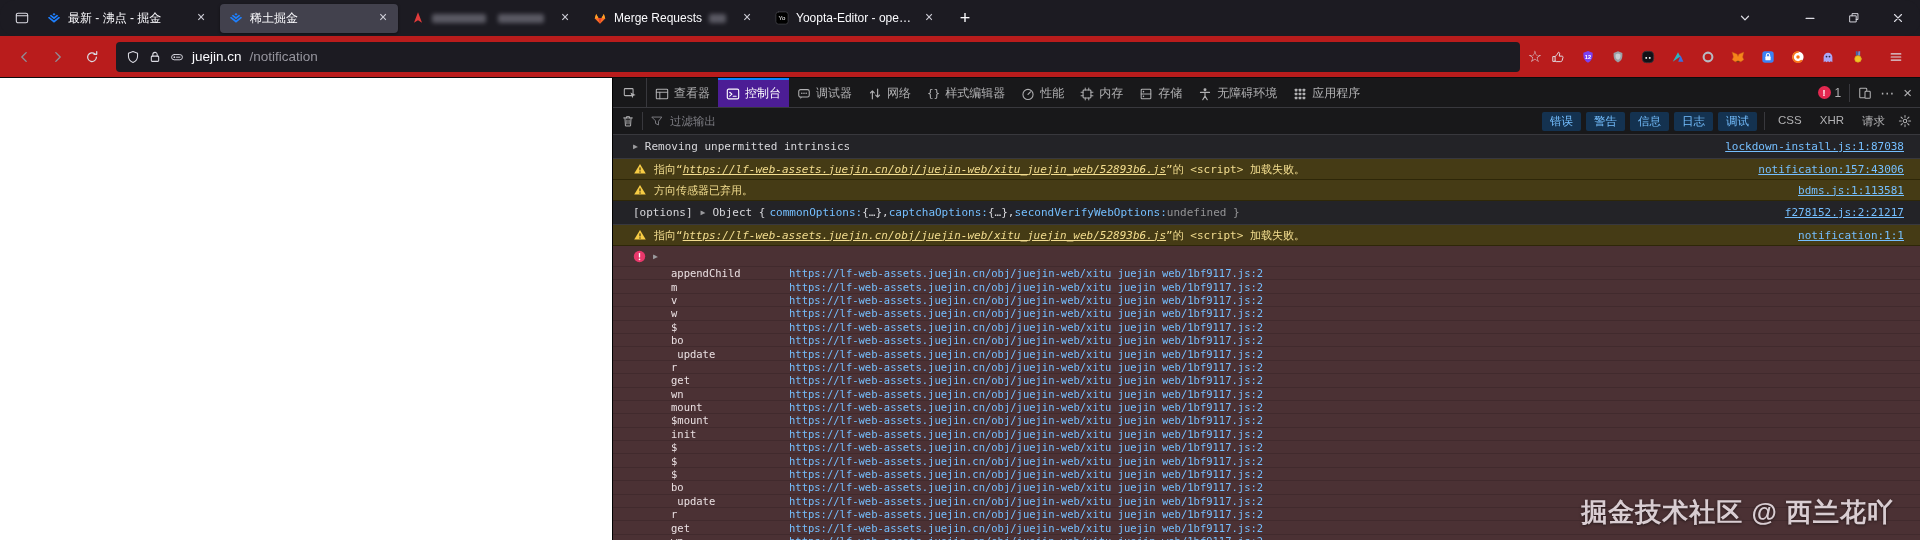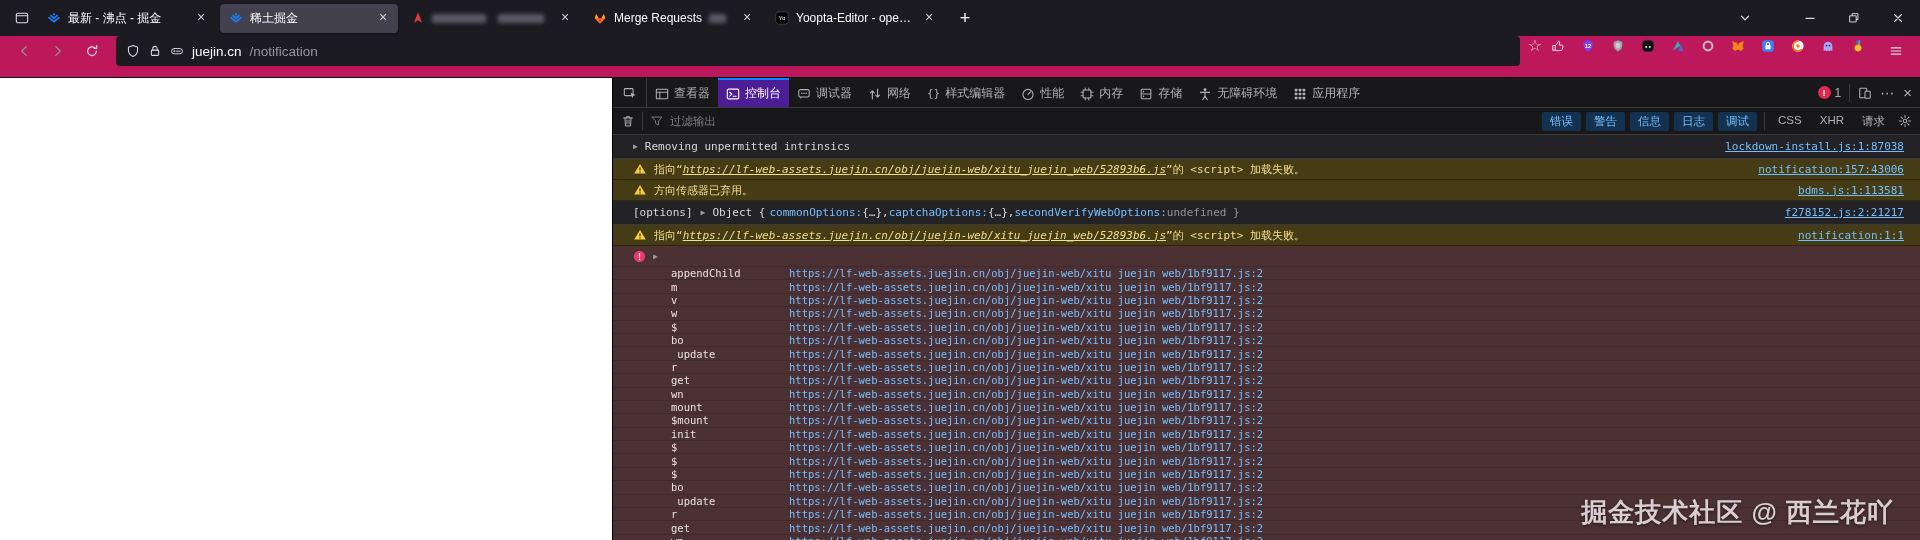--- a/index.html
+++ b/index.html
@@ -19,21 +19,21 @@
                 text-align:center; border-radius:3px; flex:0 0 18px; }
   .blur { display:inline-block; height:9px; background:#6a6974; border-radius:2px; margin-right:5px;
           filter:blur(2px); opacity:.8; }
   .newtab { width:30px; height:28px; color:#fbfbfe; font-size:18px; display:flex; align-items:center;
             justify-content:center; border-radius:4px; margin-left:4px; }
   .win-controls { margin-left:auto; display:flex; align-items:center; height:100%; }
   .wc { width:44px; height:100%; display:flex; align-items:center; justify-content:center; color:#dbdbe3; }
   .wc.chev { width:34px; margin-right:26px; }
 
   
-  .navbar { flex:0 0 42px; background:#be185d; display:flex; align-items:flex-start; padding:0 8px;
+  .navbar { flex:0 0 42px; background:#b91c1c; display:flex; align-items:center; padding:0 8px;
             border-bottom:1px solid #0c0c0d; gap:2px; }
   .nav-btn { width:32px; height:30px; display:flex; align-items:center; justify-content:center; border-radius:4px; }
   .urlbar { flex:1; height:30px; background:#1c1b22; border-radius:4px; margin:0 6px; display:flex;
             align-items:center; padding:0 10px; gap:8px; min-width:0; }
   .url-host { color:#fbfbfe; font-size:13.5px; }
   .url-path { color:#96959e; font-size:13.5px; }
   .ext-strip { display:flex; align-items:center; gap:10px; padding:0 10px 0 4px; }
   .ext { width:20px; height:20px; display:flex; align-items:center; justify-content:center; }
   .star-glyph { font-size:16px; color:#dbdbe3; }
 

